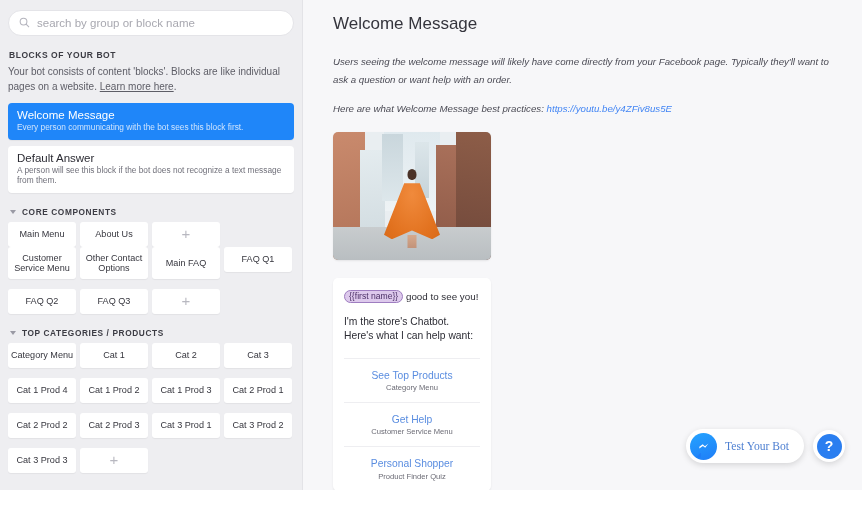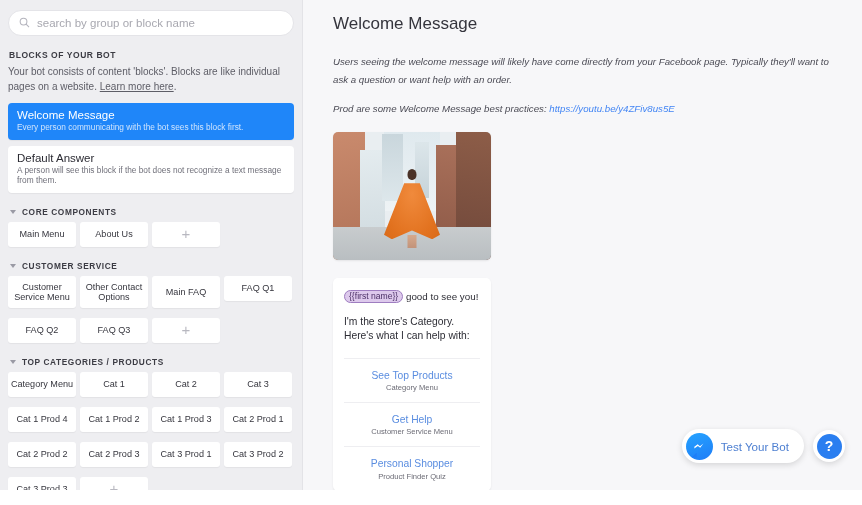--- a/index.html
+++ b/index.html
@@ -249,20 +249,21 @@
     display: flex; align-items: center; gap: 9px;
   }
   .fab-test {
     height: 34px;
     background: #ffffff;
     border-radius: 17px;
     box-shadow: 0 2px 6px rgba(0,0,0,0.14);
     display: flex; align-items: center;
     padding: 0 15px 0 4px;
     cursor: pointer;
+    font-family: Liberation Serif, serif;
   }
   .fab-test .mslogo {
     width: 27px; height: 27px; border-radius: 50%;
     background: linear-gradient(160deg,#25a3ff,#1f7df7);
     display: flex; align-items: center; justify-content: center;
     margin-right: 8px;
     position: relative;
   }
   .fab-test .mslogo::after {
     content: ""; position: absolute;
@@ -325,24 +326,20 @@
     <div class="grp-header">
       <span class="caret"></span>
       <span class="grp-label">CORE COMPONENTS</span>
     </div>
     <div class="grid c3">
       <div class="chip">Main Menu</div>
       <div class="chip">About Us</div>
       <div class="chip add">+</div>
     </div>
 
-    <div class="grp-header">
-      <span class="caret"></span>
-      <span class="grp-label">CUSTOMER SERVICE</span>
-    </div>
     <div class="grid c4">
       <div class="chip tall">Customer Service Menu</div>
       <div class="chip tall">Other Contact Options</div>
       <div class="chip tall">Main FAQ</div>
       <div class="chip">FAQ Q1</div>
       <div class="chip">FAQ Q2</div>
       <div class="chip">FAQ Q3</div>
       <div class="chip add">+</div>
     </div>
 
@@ -369,21 +366,21 @@
 
   </aside>
 
   <section id="main">
 
     <h1 id="page-title">Welcome Message</h1>
 
     <div class="intro">
       <div>Users seeing the welcome message will likely have come directly from your Facebook page. Typically they'll want to ask a question or want help with an order.</div>
       <div class="spacer"></div>
-      <div><span>Prod are some Welcome Message best practices: </span><a href="#">https://youtu.be/y4ZFiv8us5E</a></div>
+      <div><span>Here are what Welcome Message best practices: </span><a href="#">https://youtu.be/y4ZFiv8us5E</a></div>
     </div>
 
     <div class="card">
       <div class="photo">
         <div class="sky"></div>
         <div class="bldg-l1"></div>
         <div class="bldg-l2"></div>
         <div class="bldg-c"></div>
         <div class="bldg-c2"></div>
         <div class="bldg-r2"></div>
@@ -392,21 +389,21 @@
         <div class="figure-legs"></div>
         <div class="figure-dress"></div>
         <div class="figure-head"></div>
       </div>
     </div>
 
     <div class="chat-card">
       <div class="greet-line">
         <span class="token">{{first name}}</span><span> good to see you!</span>
       </div>
-      <div class="body-line">I'm the store's Category.  Here's what I can help with:</div>
+      <div class="body-line">I'm the store's Chatbot.  Here's what I can help want:</div>
 
       <div class="qr">
         <div class="qr-main">See Top Products</div>
         <div class="qr-sub">Category Menu</div>
       </div>
       <div class="qr">
         <div class="qr-main">Get Help</div>
         <div class="qr-sub">Customer Service Menu</div>
       </div>
       <div class="qr">

